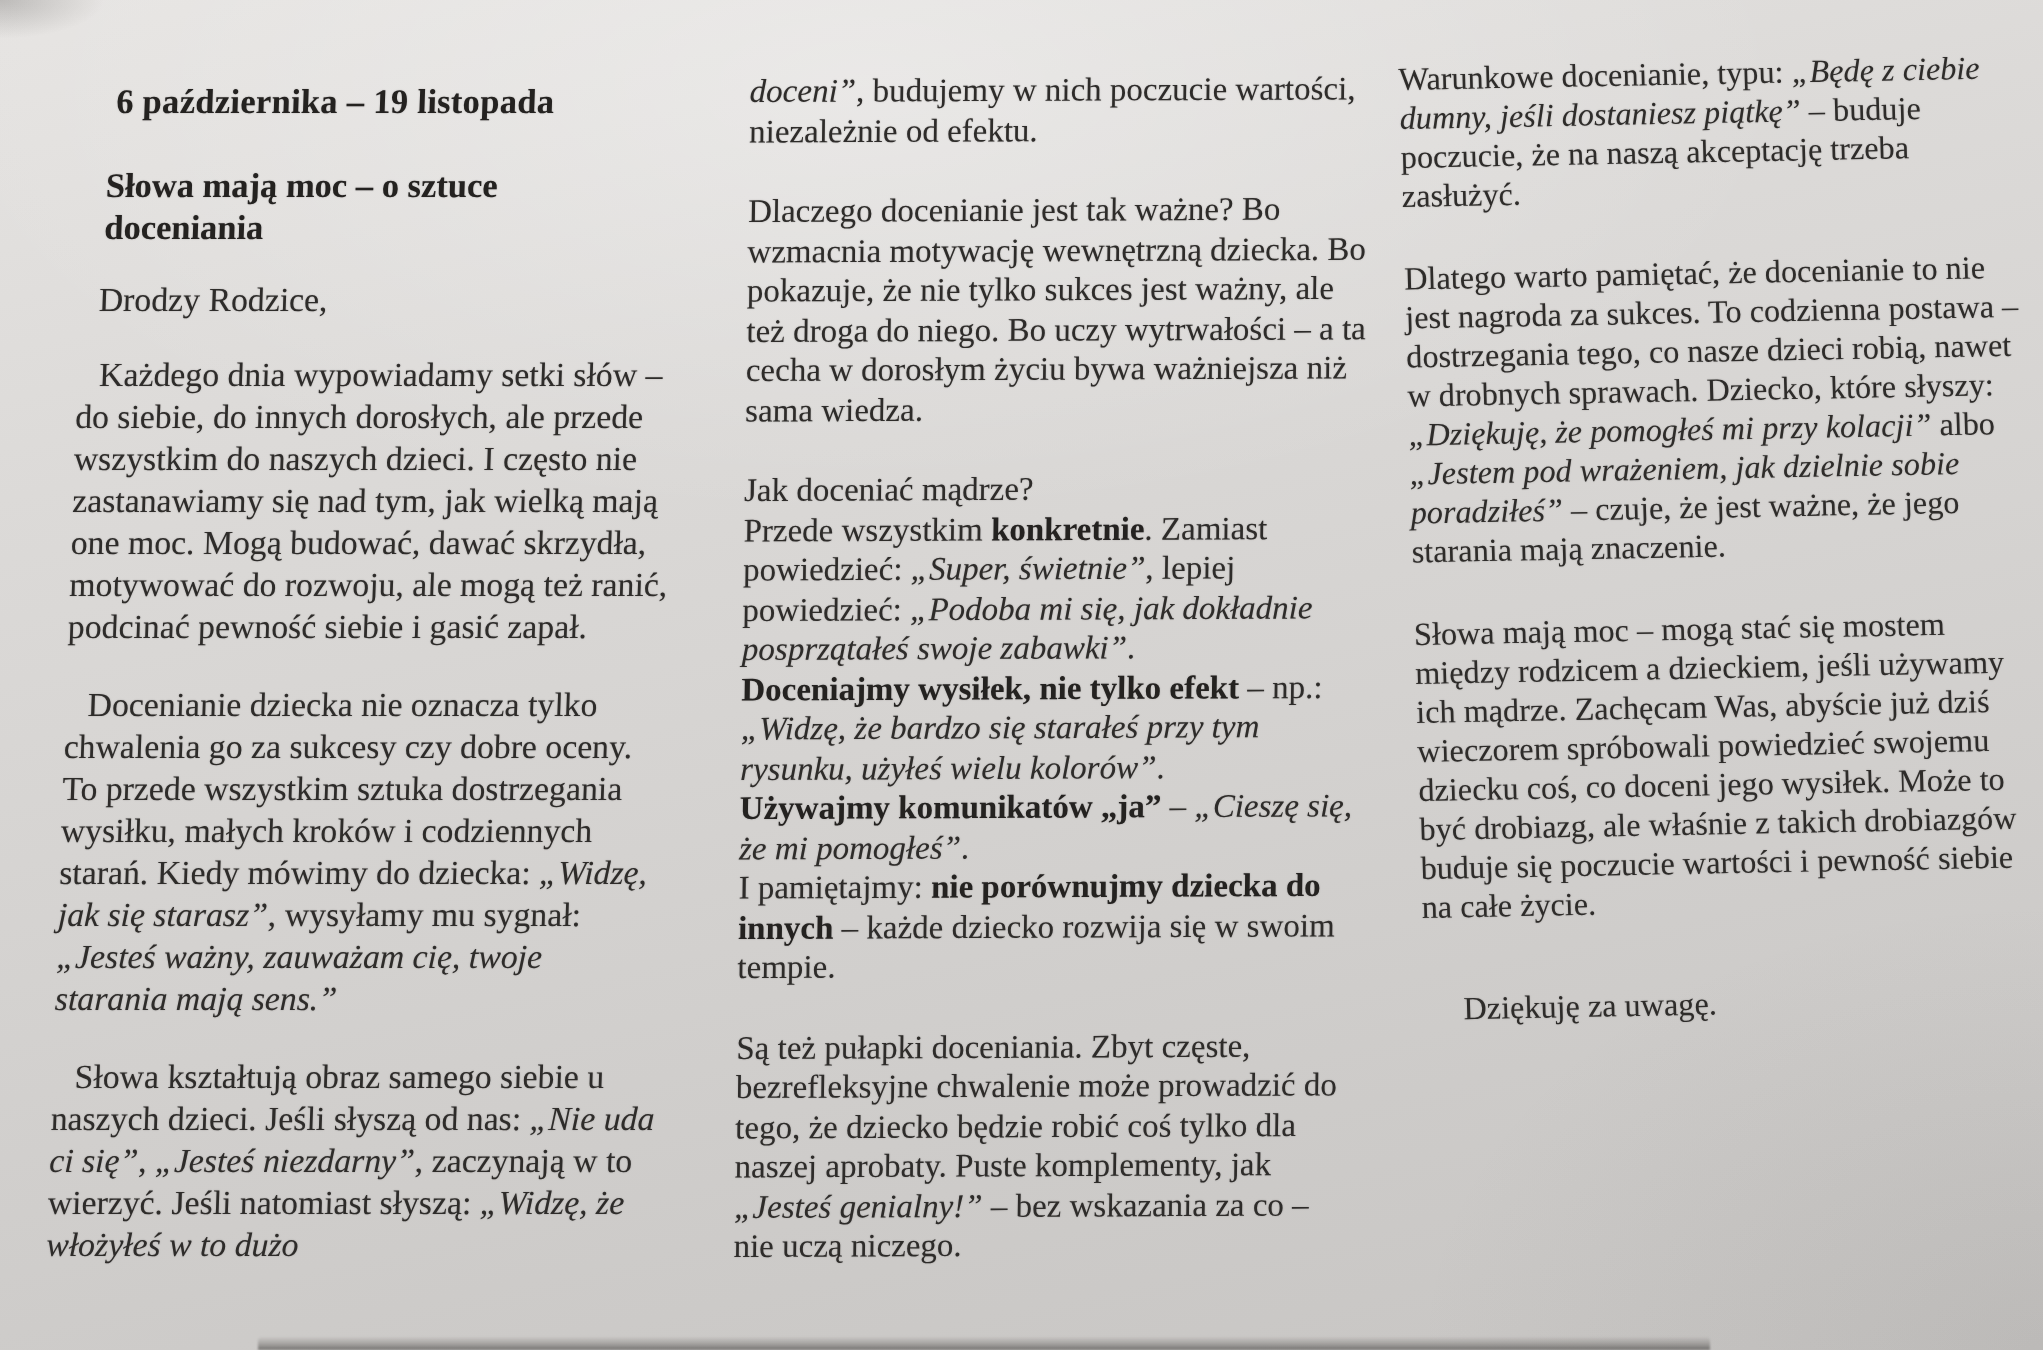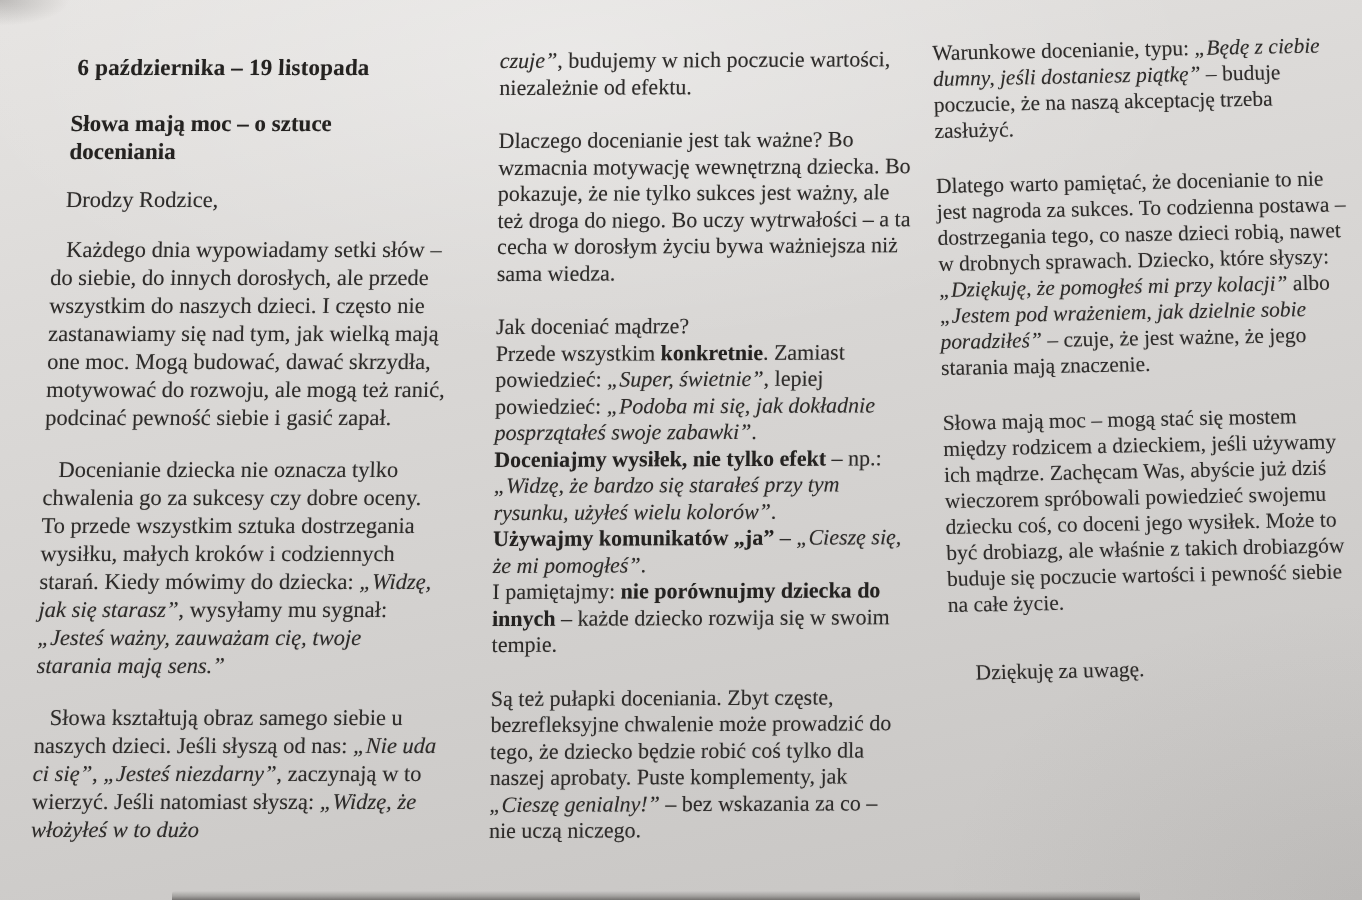--- a/index.html
+++ b/index.html
@@ -72,24 +72,24 @@
   <div class="corner-shade"></div>
   <div class="col col1">
       <p class="block date-heading"><span class="run b">6 października – 19 listopada</span></p>
       <p class="block subheading"><span class="run b">Słowa mają moc – o sztuce doceniania</span></p>
       <p class="block salutation"><span class="run n">Drodzy Rodzice,</span></p>
       <p class="block para"><span class="run n">Każdego dnia wypowiadamy setki słów – do siebie, do innych dorosłych, ale przede wszystkim do naszych dzieci. I często nie zastanawiamy się nad tym, jak wielką mają one moc. Mogą budować, dawać skrzydła, motywować do rozwoju, ale mogą też ranić, podcinać pewność siebie i gasić zapał.</span></p>
       <p class="block para"><span class="run n">Docenianie dziecka nie oznacza tylko chwalenia go za sukcesy czy dobre oceny. To przede wszystkim sztuka dostrzegania wysiłku, małych kroków i codziennych starań. Kiedy mówimy do dziecka: </span><span class="run i">„Widzę, jak się starasz”</span><span class="run n">, wysyłamy mu sygnał: </span><span class="run i">„Jesteś ważny, zauważam cię, twoje starania mają sens.”</span></p>
       <p class="block para"><span class="run n">Słowa kształtują obraz samego siebie u naszych dzieci. Jeśli słyszą od nas: </span><span class="run i">„Nie uda ci się”</span><span class="run n">, </span><span class="run i">„Jesteś niezdarny”</span><span class="run n">, zaczynają w to wierzyć. Jeśli natomiast słyszą: </span><span class="run i">„Widzę, że włożyłeś w to dużo</span></p>
     </div>
   <div class="col col2">
-      <p class="block para"><span class="run i">czuje”</span><span class="run n">, budujemy w nich poczucie wartości, niezależnie od efektu.</span></p>
+      <p class="block para"><span class="run i">doceni”</span><span class="run n">, budujemy w nich poczucie wartości, niezależnie od efektu.</span></p>
       <p class="block para"><span class="run n">Dlaczego docenianie jest tak ważne? Bo wzmacnia motywację wewnętrzną dziecka. Bo pokazuje, że nie tylko sukces jest ważny, ale też droga do niego. Bo uczy wytrwałości – a ta cecha w dorosłym życiu bywa ważniejsza niż sama wiedza.</span></p>
       <p class="block para"><span class="run n">Jak doceniać mądrze?</span><br><span class="run n">Przede wszystkim </span><span class="run b">konkretnie</span><span class="run n">. Zamiast powiedzieć: </span><span class="run i">„Super, świetnie”</span><span class="run n">, lepiej powiedzieć: </span><span class="run i">„Podoba mi się, jak dokładnie posprzątałeś swoje zabawki”</span><span class="run n">.</span><br><span class="run b">Doceniajmy wysiłek, nie tylko efekt</span><span class="run n"> – np.: </span><span class="run i">„Widzę, że bardzo się starałeś przy tym rysunku, użyłeś wielu kolorów”</span><span class="run n">.</span><br><span class="run b">Używajmy komunikatów „ja”</span><span class="run n"> – </span><span class="run i">„Cieszę się, że mi pomogłeś”</span><span class="run n">.</span><br><span class="run n">I pamiętajmy: </span><span class="run b">nie porównujmy dziecka do innych</span><span class="run n"> – każde dziecko rozwija się w swoim tempie.</span></p>
-      <p class="block para"><span class="run n">Są też pułapki doceniania. Zbyt częste, bezrefleksyjne chwalenie może prowadzić do tego, że dziecko będzie robić coś tylko dla naszej aprobaty. Puste komplementy, jak </span><span class="run i">„Cieszę genialny!”</span><span class="run n"> – bez wskazania za co – nie uczą niczego.</span></p>
+      <p class="block para"><span class="run n">Są też pułapki doceniania. Zbyt częste, bezrefleksyjne chwalenie może prowadzić do tego, że dziecko będzie robić coś tylko dla naszej aprobaty. Puste komplementy, jak </span><span class="run i">„Jesteś genialny!”</span><span class="run n"> – bez wskazania za co – nie uczą niczego.</span></p>
     </div>
   <div class="col col3">
       <p class="block para"><span class="run n">Warunkowe docenianie, typu: </span><span class="run i">„Będę z ciebie dumny, jeśli dostaniesz piątkę”</span><span class="run n"> – buduje poczucie, że na naszą akceptację trzeba zasłużyć.</span></p>
       <p class="block para"><span class="run n">Dlatego warto pamiętać, że docenianie to nie jest nagroda za sukces. To codzienna postawa – dostrzegania tego, co nasze dzieci robią, nawet w drobnych sprawach. Dziecko, które słyszy: </span><span class="run i">„Dziękuję, że pomogłeś mi przy kolacji”</span><span class="run n"> albo </span><span class="run i">„Jestem pod wrażeniem, jak dzielnie sobie poradziłeś”</span><span class="run n"> – czuje, że jest ważne, że jego starania mają znaczenie.</span></p>
       <p class="block para"><span class="run n">Słowa mają moc – mogą stać się mostem między rodzicem a dzieckiem, jeśli używamy ich mądrze. Zachęcam Was, abyście już dziś wieczorem spróbowali powiedzieć swojemu dziecku coś, co doceni jego wysiłek. Może to być drobiazg, ale właśnie z takich drobiazgów buduje się poczucie wartości i pewność siebie na całe życie.</span></p>
       <p class="block closing"><span class="run n">Dziękuję za uwagę.</span></p>
     </div>
   <div class="bottom-edge"></div>
 </div>
 

